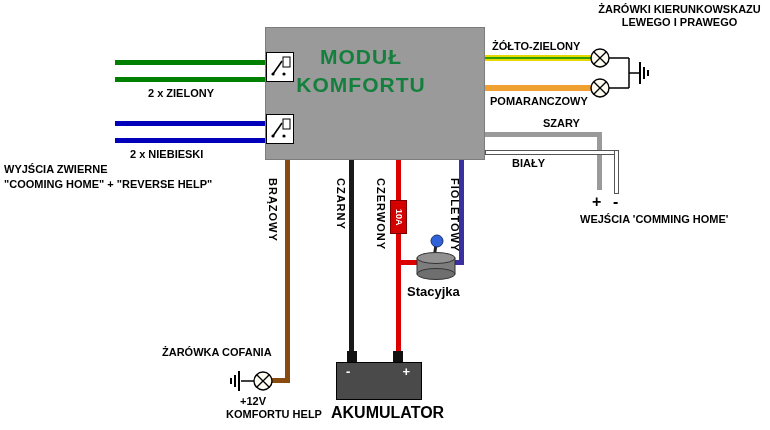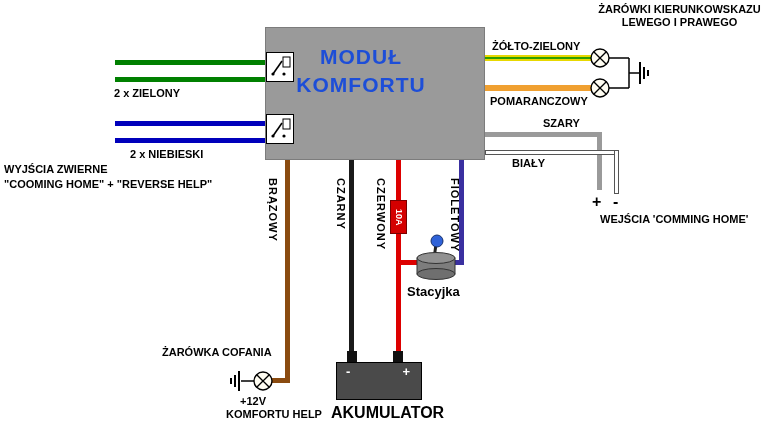--- a/index.html
+++ b/index.html
@@ -3,38 +3,38 @@
 <meta charset="utf-8">
 <style>
   * { margin:0; padding:0; box-sizing:border-box; }
   body { background:#fff; font-family:"Liberation Sans", sans-serif; }
   .canvas { position:relative; width:770px; height:430px; background:#fff; overflow:hidden; }
   .abs { position:absolute; }
   .wire { position:absolute; }
   .lbl { position:absolute; font-weight:bold; font-size:11px; color:#000; white-space:nowrap; }
   .vlbl { position:absolute; writing-mode:vertical-rl; font-weight:bold; font-size:11px; color:#000; letter-spacing:1px; white-space:nowrap; }
   .module-box { position:absolute; left:265px; top:27px; width:220px; height:133px; background:#9a9a9a; border:1px solid #7c7c7c; }
-  .module-title { position:absolute; left:265px; width:192px; color:#1d4ed8; font-weight:bold; font-size:21px; text-align:center; letter-spacing:1px; }
+  .module-title { position:absolute; left:265px; width:192px; color:#15803d; font-weight:bold; font-size:21px; text-align:center; letter-spacing:1px; }
   .fuse { position:absolute; left:390px; top:200px; width:17px; height:34px; background:#d40000; border:1px solid #7a0000; display:flex; align-items:center; justify-content:center; }
   .fuse-text { writing-mode:vertical-rl; color:#fff; font-weight:bold; font-size:9px; }
   .battery { position:absolute; left:336px; top:362px; width:86px; height:38px; background:#4a4a4a; border:1px solid #000; }
   .bat-sign { position:absolute; top:1px; color:#fff; font-weight:bold; font-size:13px; }
   .bat-volt { position:absolute; left:0; top:12px; width:100%; text-align:center; color:#fff; font-weight:bold; font-size:14px; }
   .stub { position:absolute; width:10px; height:12px; background:#111; }
   .sign { position:absolute; font-weight:bold; font-size:16px; color:#000; }
   .white-wire { background:#fff; border:1px solid #555; }
 </style>
 </head>
 <body>
 
 <div class="canvas">
 
   <div class="wire" style="left:115px;top:60px;width:153px;height:5px;background:#008000;"></div>
   <div class="wire" style="left:115px;top:77px;width:153px;height:5px;background:#008000;"></div>
-  <div class="lbl" style="left:114px;top:87px;">2 x ZIELONY</div>
+  <div class="lbl" style="left:148px;top:87px;">2 x ZIELONY</div>
 
   <div class="wire" style="left:115px;top:121px;width:153px;height:5px;background:#0000bb;"></div>
   <div class="wire" style="left:115px;top:138px;width:153px;height:5px;background:#0000bb;"></div>
   <div class="lbl" style="left:130px;top:148px;">2 x NIEBIESKI</div>
 
   <div class="lbl" style="left:4px;top:163px;">WYJŚCIA ZWIERNE</div>
   <div class="lbl" style="left:4px;top:178px;">"COOMING HOME" + "REVERSE HELP"</div>
 
   <div class="module-box"></div>
   <div class="module-title" style="top:45px;">MODUŁ</div>
@@ -89,21 +89,21 @@
   <div class="lbl" style="left:543px;top:117px;">SZARY</div>
   <div class="wire" style="left:485px;top:132px;width:117px;height:5px;background:#9a9a9a;"></div>
   <div class="wire" style="left:597px;top:132px;width:5px;height:58px;background:#9a9a9a;"></div>
 
   <div class="wire white-wire" style="left:485px;top:150px;width:134px;height:5px;"></div>
   <div class="wire white-wire" style="left:614px;top:150px;width:5px;height:44px;"></div>
   <div class="lbl" style="left:512px;top:157px;">BIAŁY</div>
 
   <div class="sign" style="left:592px;top:193px;">+</div>
   <div class="sign" style="left:613px;top:193px;">-</div>
-  <div class="lbl" style="left:600px;top:213px;">WEJŚCIA 'COMMING HOME'</div>
+  <div class="lbl" style="left:580px;top:213px;">WEJŚCIA 'COMMING HOME'</div>
 
   <div class="wire" style="left:285px;top:160px;width:5px;height:222px;background:#8a4b10;"></div>
   <div class="wire" style="left:270px;top:378px;width:20px;height:5px;background:#8a4b10;"></div>
   <div class="vlbl" style="left:267px;top:178px;">BRĄZOWY</div>
 
   <div class="wire" style="left:349px;top:160px;width:5px;height:200px;background:#1a1a1a;"></div>
   <div class="vlbl" style="left:335px;top:178px;">CZARNY</div>
 
   <div class="wire" style="left:396px;top:160px;width:5px;height:200px;background:#dd0000;"></div>
   <div class="wire" style="left:399px;top:260px;width:20px;height:5px;background:#dd0000;"></div>

